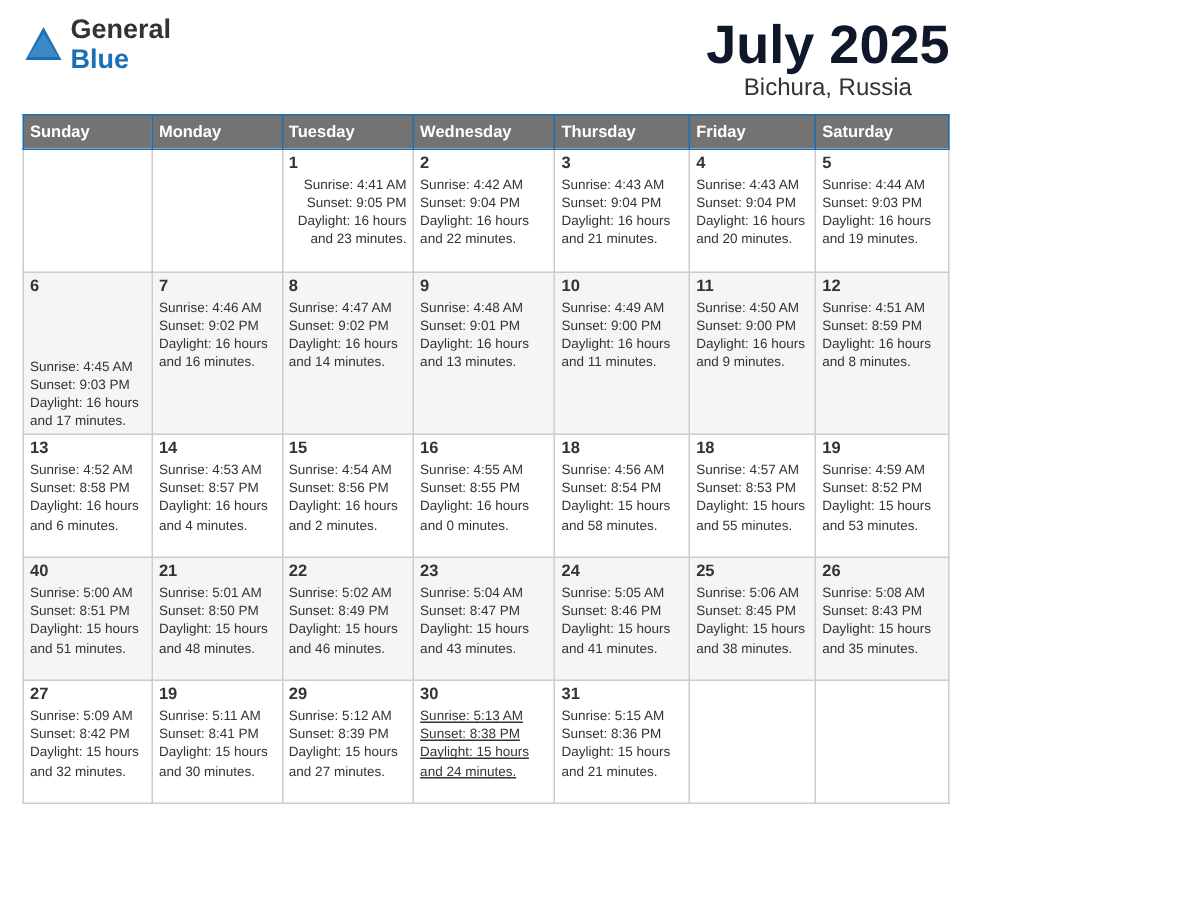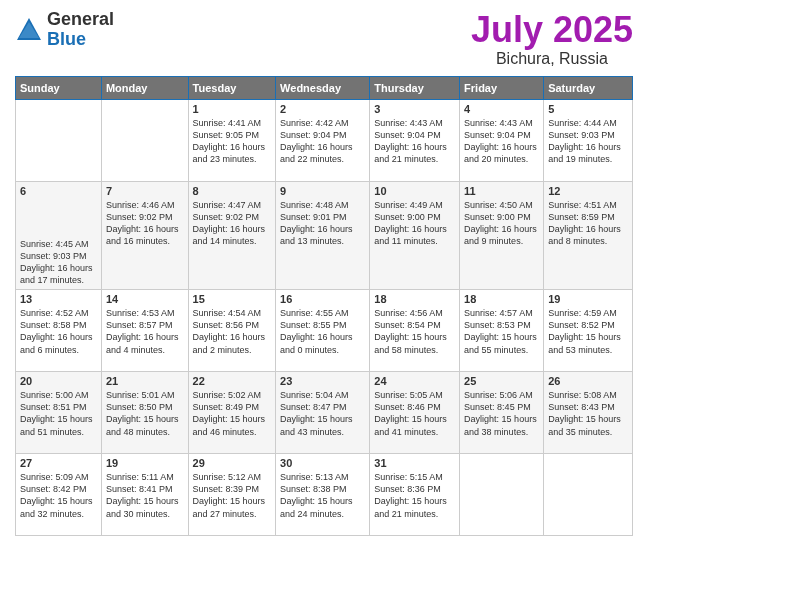--- a/index.html
+++ b/index.html
@@ -44,21 +44,21 @@
       width: 28px;
       height: 28px;
       margin-right: 4px;
     }
     .title-block {
       text-align: right;
     }
     .month-title {
       font-size: 36px;
       font-weight: bold;
-      color: #a21caf;
+      color: #0f172a;
       line-height: 1.1;
     }
     .location {
       font-size: 16px;
       color: #333;
       text-align: center;
     }
     .calendar {
       width: 100%;
       border-collapse: collapse;
@@ -132,21 +132,21 @@
           <th>Friday</th>
           <th>Saturday</th>
         </tr>
     </thead>
     <tbody id="calendar-body">
     <tr>
           <td class="empty-cell"></td>
           <td class="empty-cell"></td>
           <td>
             <span class="day-num">1</span>
-            <div class="day-info" style="white-space: pre-line;">Sunrise: 4:41 AM
+            <div class="day-info" style="white-space: pre-line; text-align: right;">Sunrise: 4:41 AM
 Sunset: 9:05 PM
 Daylight: 16 hours
 and 23 minutes.</div>
           </td>
           <td>
             <span class="day-num">2</span>
             <div class="day-info" style="white-space: pre-line;">Sunrise: 4:42 AM
 Sunset: 9:04 PM
 Daylight: 16 hours
 and 22 minutes.</div>
@@ -270,21 +270,21 @@
           <td>
             <span class="day-num">19</span>
             <div class="day-info" style="white-space: pre-line;">Sunrise: 4:59 AM
 Sunset: 8:52 PM
 Daylight: 15 hours
 and 53 minutes.</div>
           </td>
         </tr>
         <tr>
           <td>
-            <span class="day-num">20</span>
+            <span class="day-num">40</span>
             <div class="day-info" style="white-space: pre-line;">Sunrise: 5:00 AM
 Sunset: 8:51 PM
 Daylight: 15 hours
 and 51 minutes.</div>
           </td>
           <td>
             <span class="day-num">21</span>
             <div class="day-info" style="white-space: pre-line;">Sunrise: 5:01 AM
 Sunset: 8:50 PM
 Daylight: 15 hours
@@ -343,21 +343,21 @@
           </td>
           <td>
             <span class="day-num">29</span>
             <div class="day-info" style="white-space: pre-line;">Sunrise: 5:12 AM
 Sunset: 8:39 PM
 Daylight: 15 hours
 and 27 minutes.</div>
           </td>
           <td>
             <span class="day-num">30</span>
-            <div class="day-info" style="white-space: pre-line;">Sunrise: 5:13 AM
+            <div class="day-info" style="white-space: pre-line; text-decoration: underline;">Sunrise: 5:13 AM
 Sunset: 8:38 PM
 Daylight: 15 hours
 and 24 minutes.</div>
           </td>
           <td>
             <span class="day-num">31</span>
             <div class="day-info" style="white-space: pre-line;">Sunrise: 5:15 AM
 Sunset: 8:36 PM
 Daylight: 15 hours
 and 21 minutes.</div>

